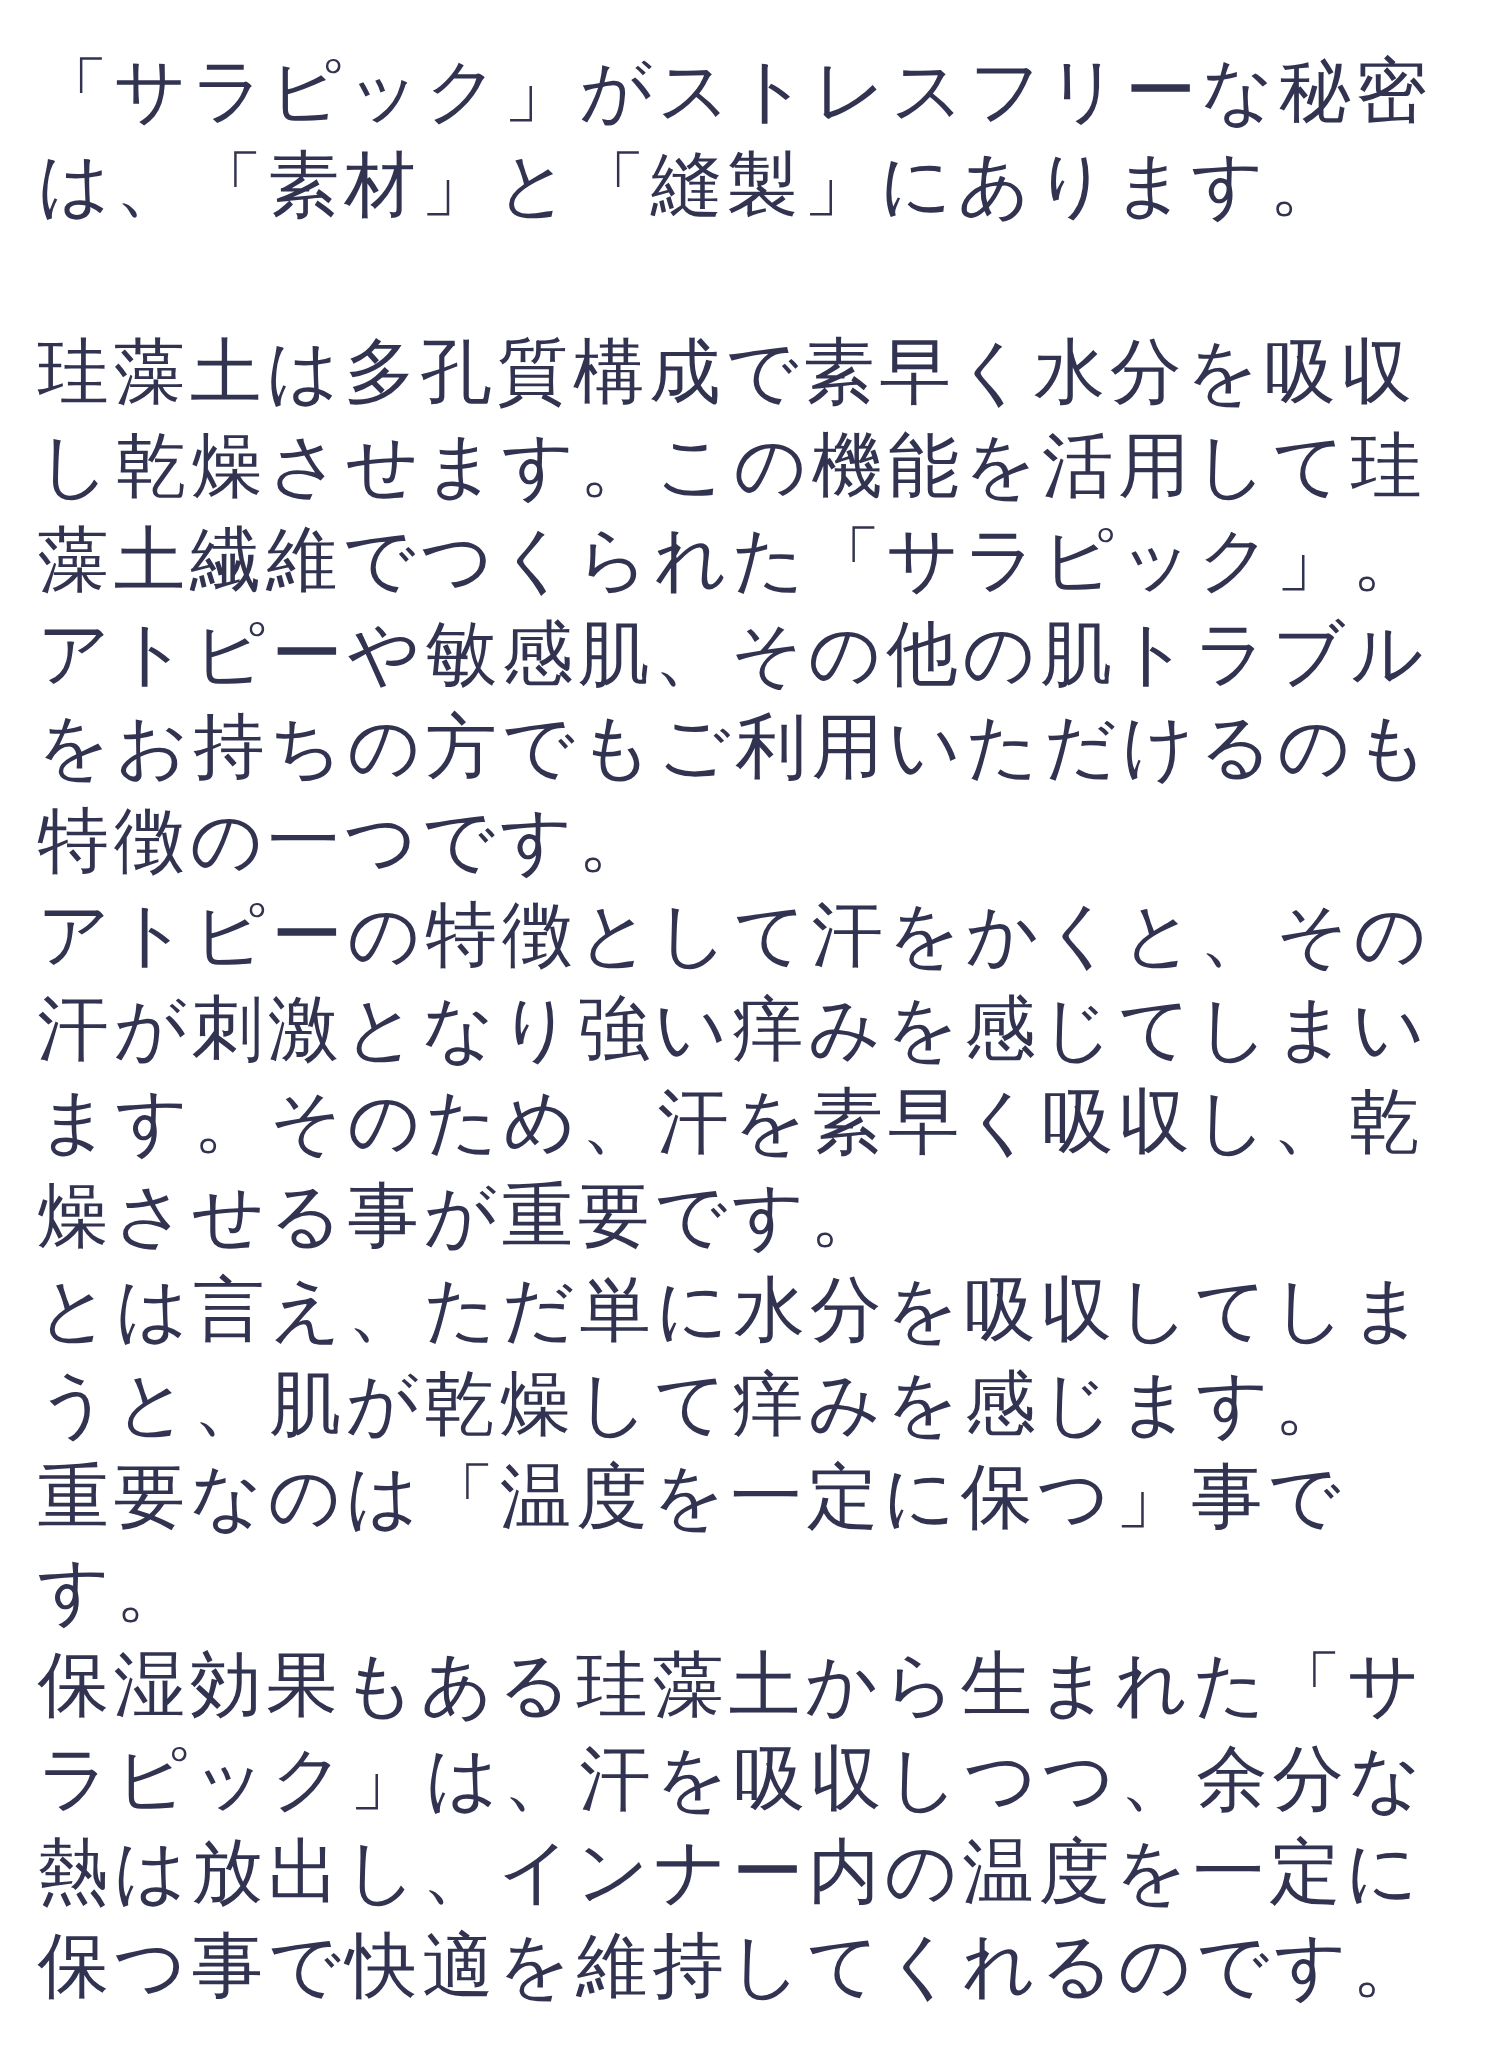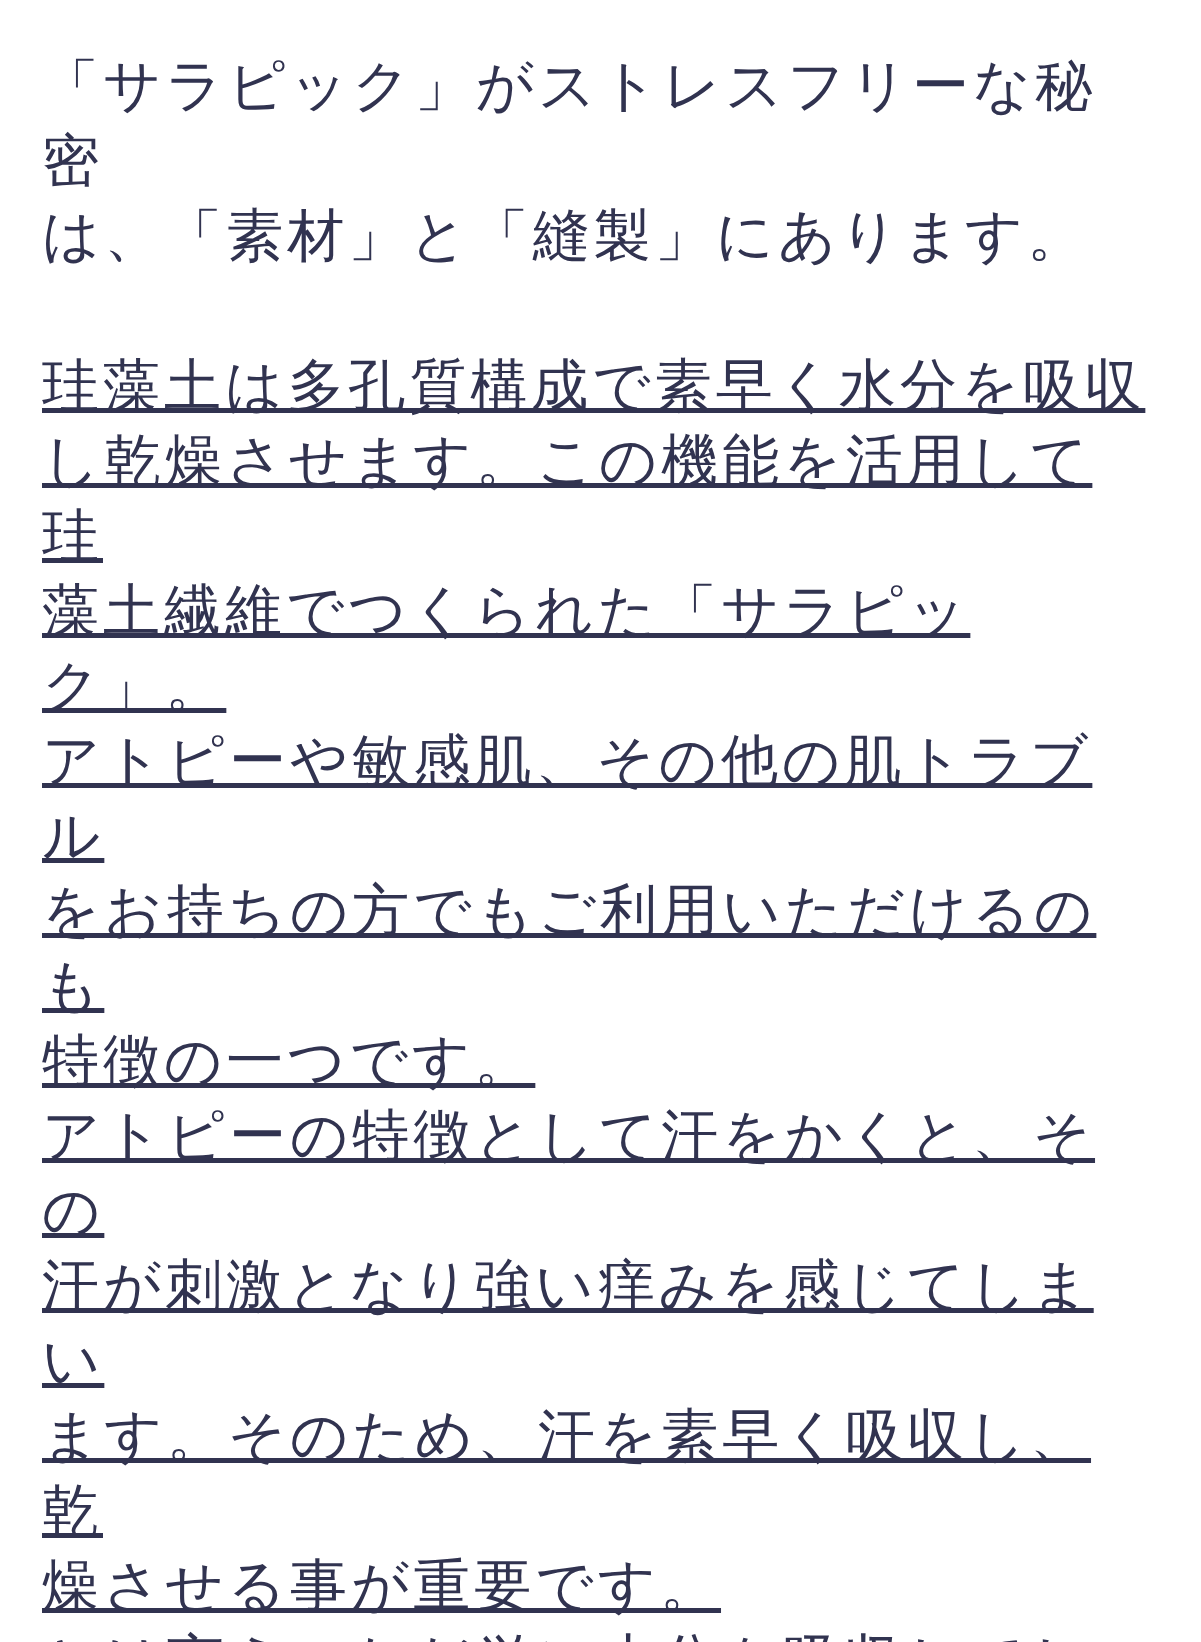--- a/index.html
+++ b/index.html
@@ -21,27 +21,26 @@
     box-sizing: border-box;
     width: 1201px;
     padding: 36px 40px 0 30px;
     color: var(--text);
     font-size: 57px;
     font-weight: 400;
     line-height: 75px;
     letter-spacing: 4px;
   }
   .text-block p {
-    margin: 12px;
+    margin: 0;
     white-space: pre-line; 
     word-break: break-all;
   }
   .text-block p + p {
     margin-top: 75px; 
-    text-decoration: underline;
   }
 </style>
 </head>
 <body>
 
 <main class="text-block">
   <p>「サラピック」がストレスフリーな秘密
 は、「素材」と「縫製」にあります。</p>
   <p>珪藻土は多孔質構成で素早く水分を吸収
 し乾燥させます。この機能を活用して珪

